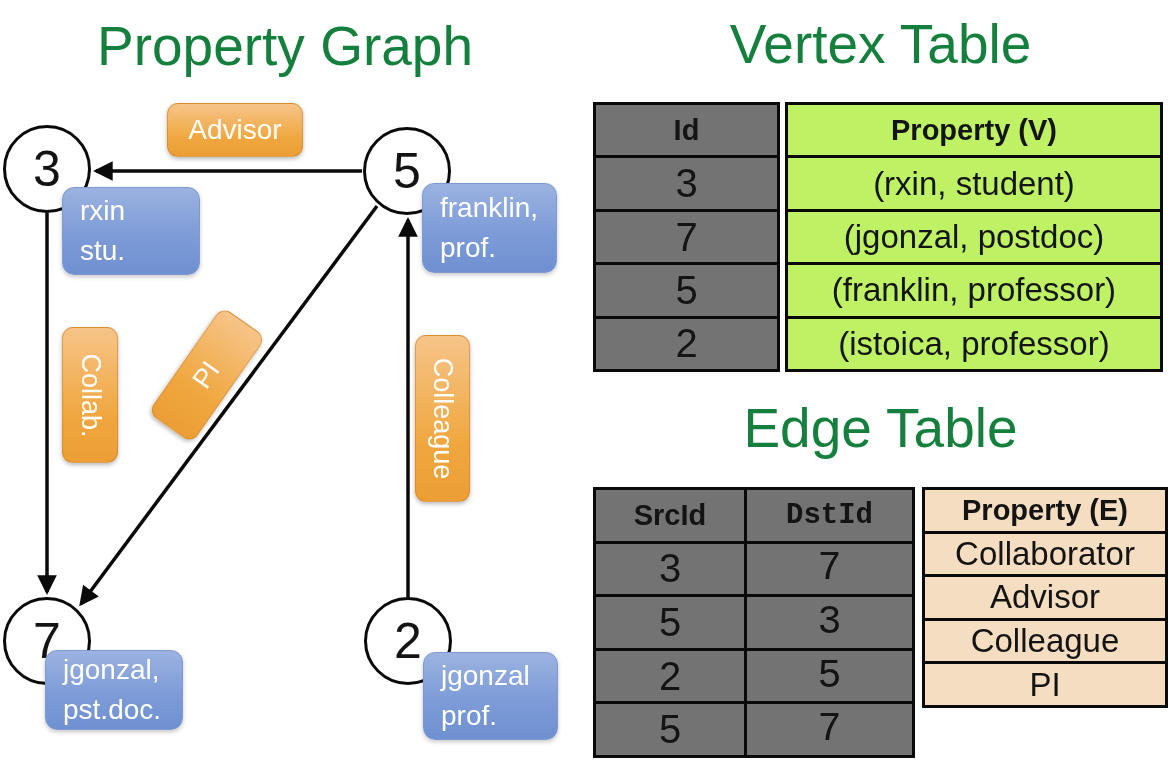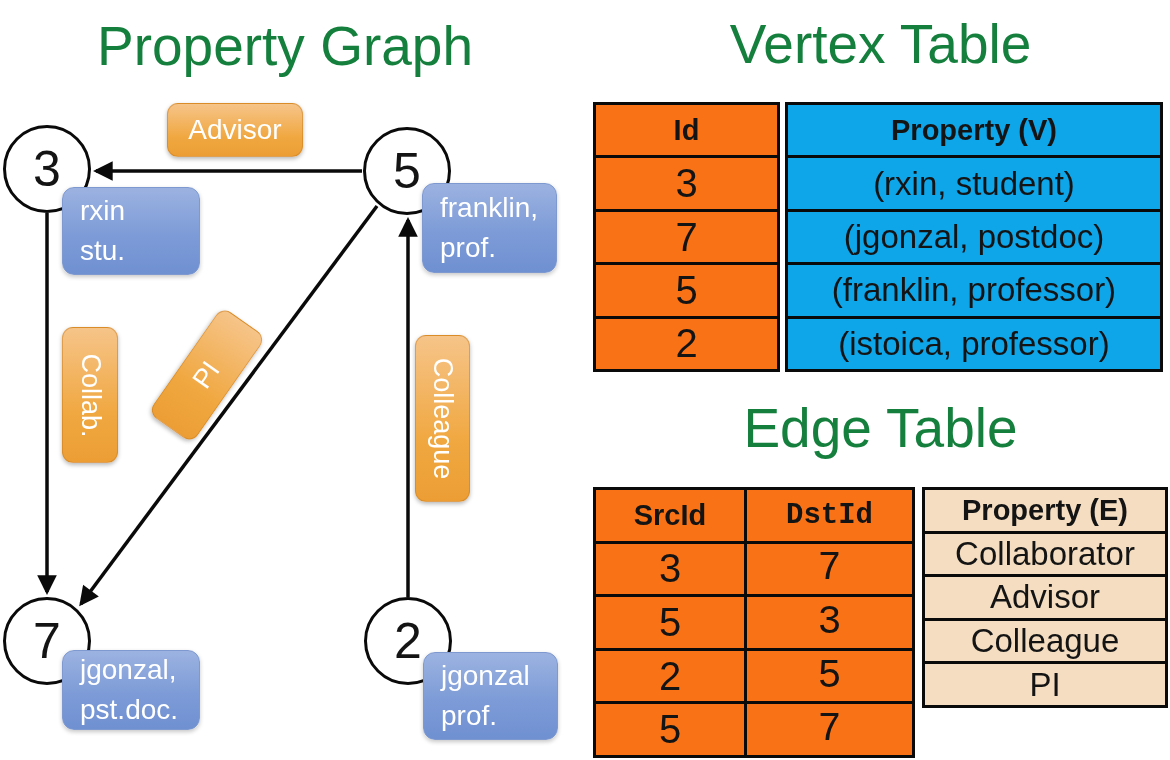--- a/index.html
+++ b/index.html
@@ -43,32 +43,32 @@
   .vpill{
     position:absolute;z-index:4;box-sizing:border-box;border-radius:12px;
     background:linear-gradient(180deg,#9cb3e1 0%,#7d9bd7 55%,#6f90d1 100%);
     border:1.5px solid #7e99cf;
     box-shadow:0 2px 4px rgba(0,0,0,.22);
     display:flex;flex-direction:column;justify-content:center;
     color:#fff;font-size:28px;line-height:1.42;padding-left:17px;
   }
   .vpill.rxin{left:62px;top:187px;width:138px;height:88px;}
   .vpill.franklin{left:422px;top:183px;width:135px;height:90px;}
-  .vpill.jgonzal{left:62px;top:650px;width:138px;height:80px;}
+  .vpill.jgonzal{left:45px;top:650px;width:138px;height:80px;}
   .vpill.istoica{left:423px;top:652px;width:135px;height:88px;}
 
-  .tcol{position:absolute;box-sizing:border-box;border:3px solid #0a0a0a;display:flex;flex-direction:column;background:#f97316;z-index:2;}
+  .tcol{position:absolute;box-sizing:border-box;border:3px solid #0a0a0a;display:flex;flex-direction:column;background:#737373;z-index:2;}
   .tcol .cell{flex:1;display:flex;align-items:center;justify-content:center;white-space:nowrap;}
   .tcol .cell + .cell{border-top:3px solid #0a0a0a;}
   .cell.head{font-weight:700;font-size:29px;}
   .cell.num{font-size:40px;font-weight:400;}
   .cell.txt{font-size:33px;font-weight:400;}
 
   .vt-id{left:593px;top:102px;width:187px;height:270px;}
-  .vt-prop{left:785px;top:102px;width:378px;height:270px;background:#0ea5e9;}
+  .vt-prop{left:785px;top:102px;width:378px;height:270px;background:#bef264;}
   .et-ids{left:593px;top:487px;width:322px;height:271px;flex-direction:row;padding:0;}
   .et-ids .subcol{display:flex;flex-direction:column;box-sizing:border-box;}
   .et-ids .subcol.src{width:148px;}
   .et-ids .subcol.dst{flex:1;border-left:3px solid #0a0a0a;font-family:Liberation Mono, monospace;}
   .et-prop{left:922px;top:487px;width:246px;height:221px;background:#f4ddc0;}
 </style>
 </head>
 <body>
 
 <div class="canvas">

